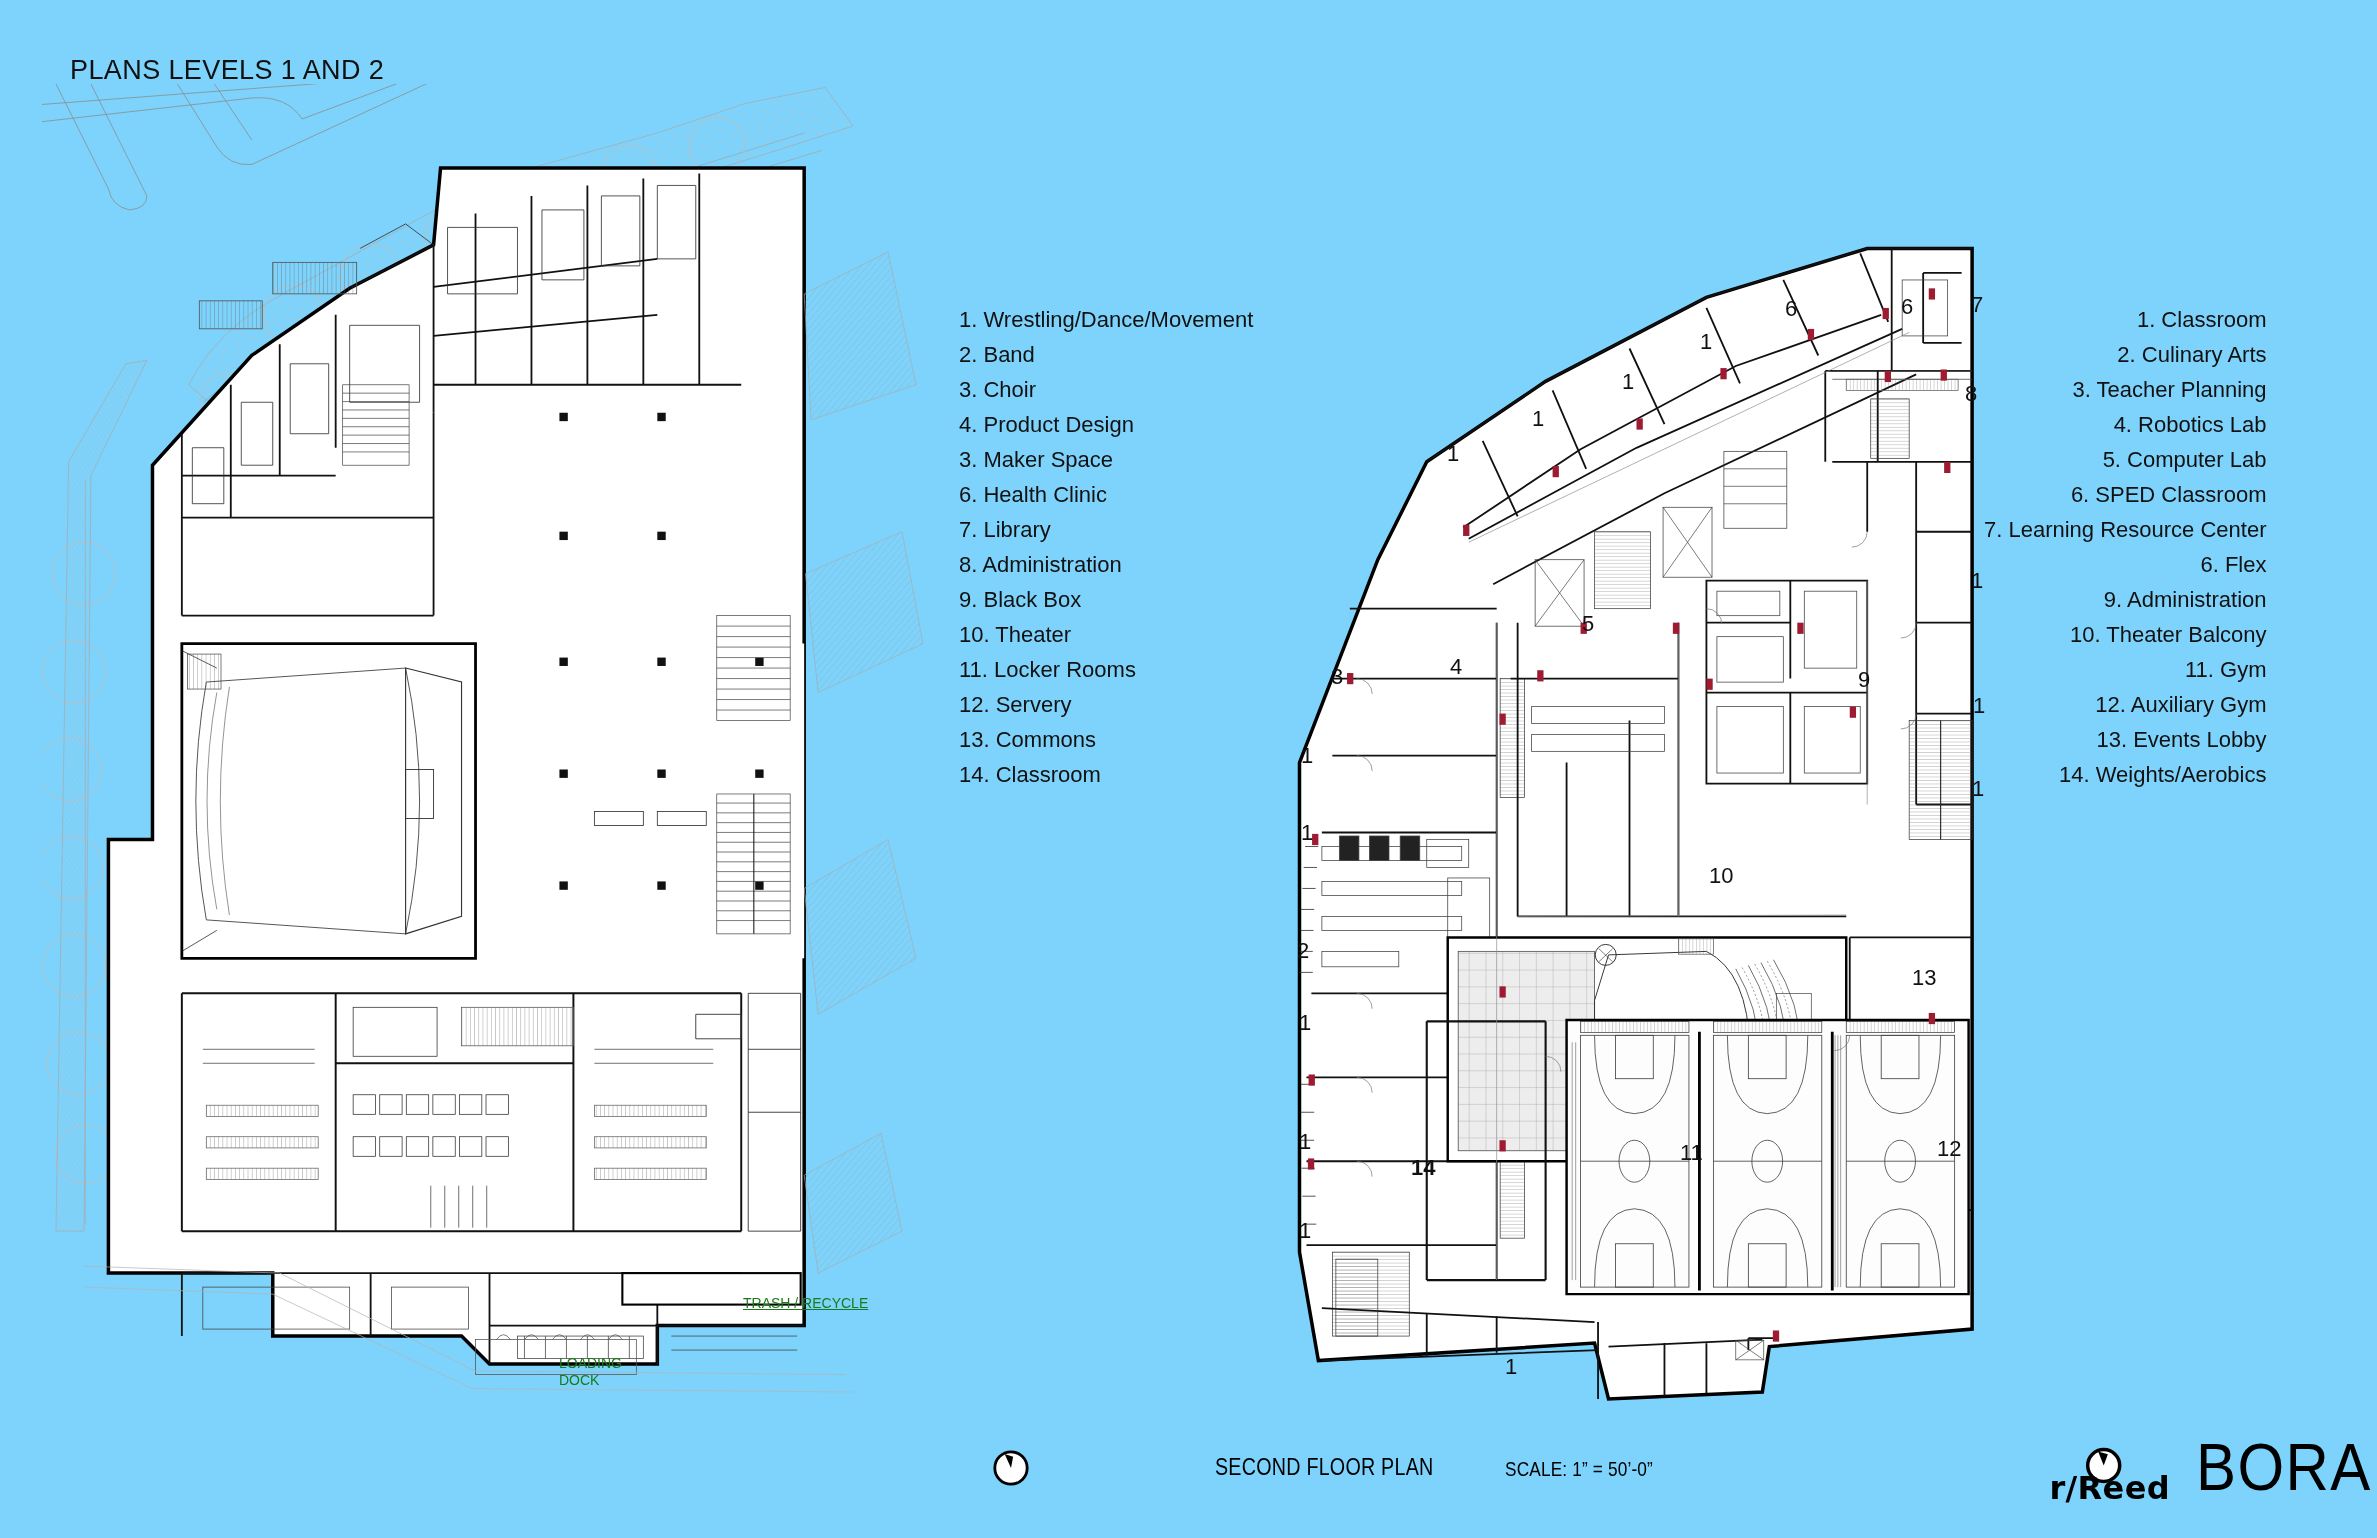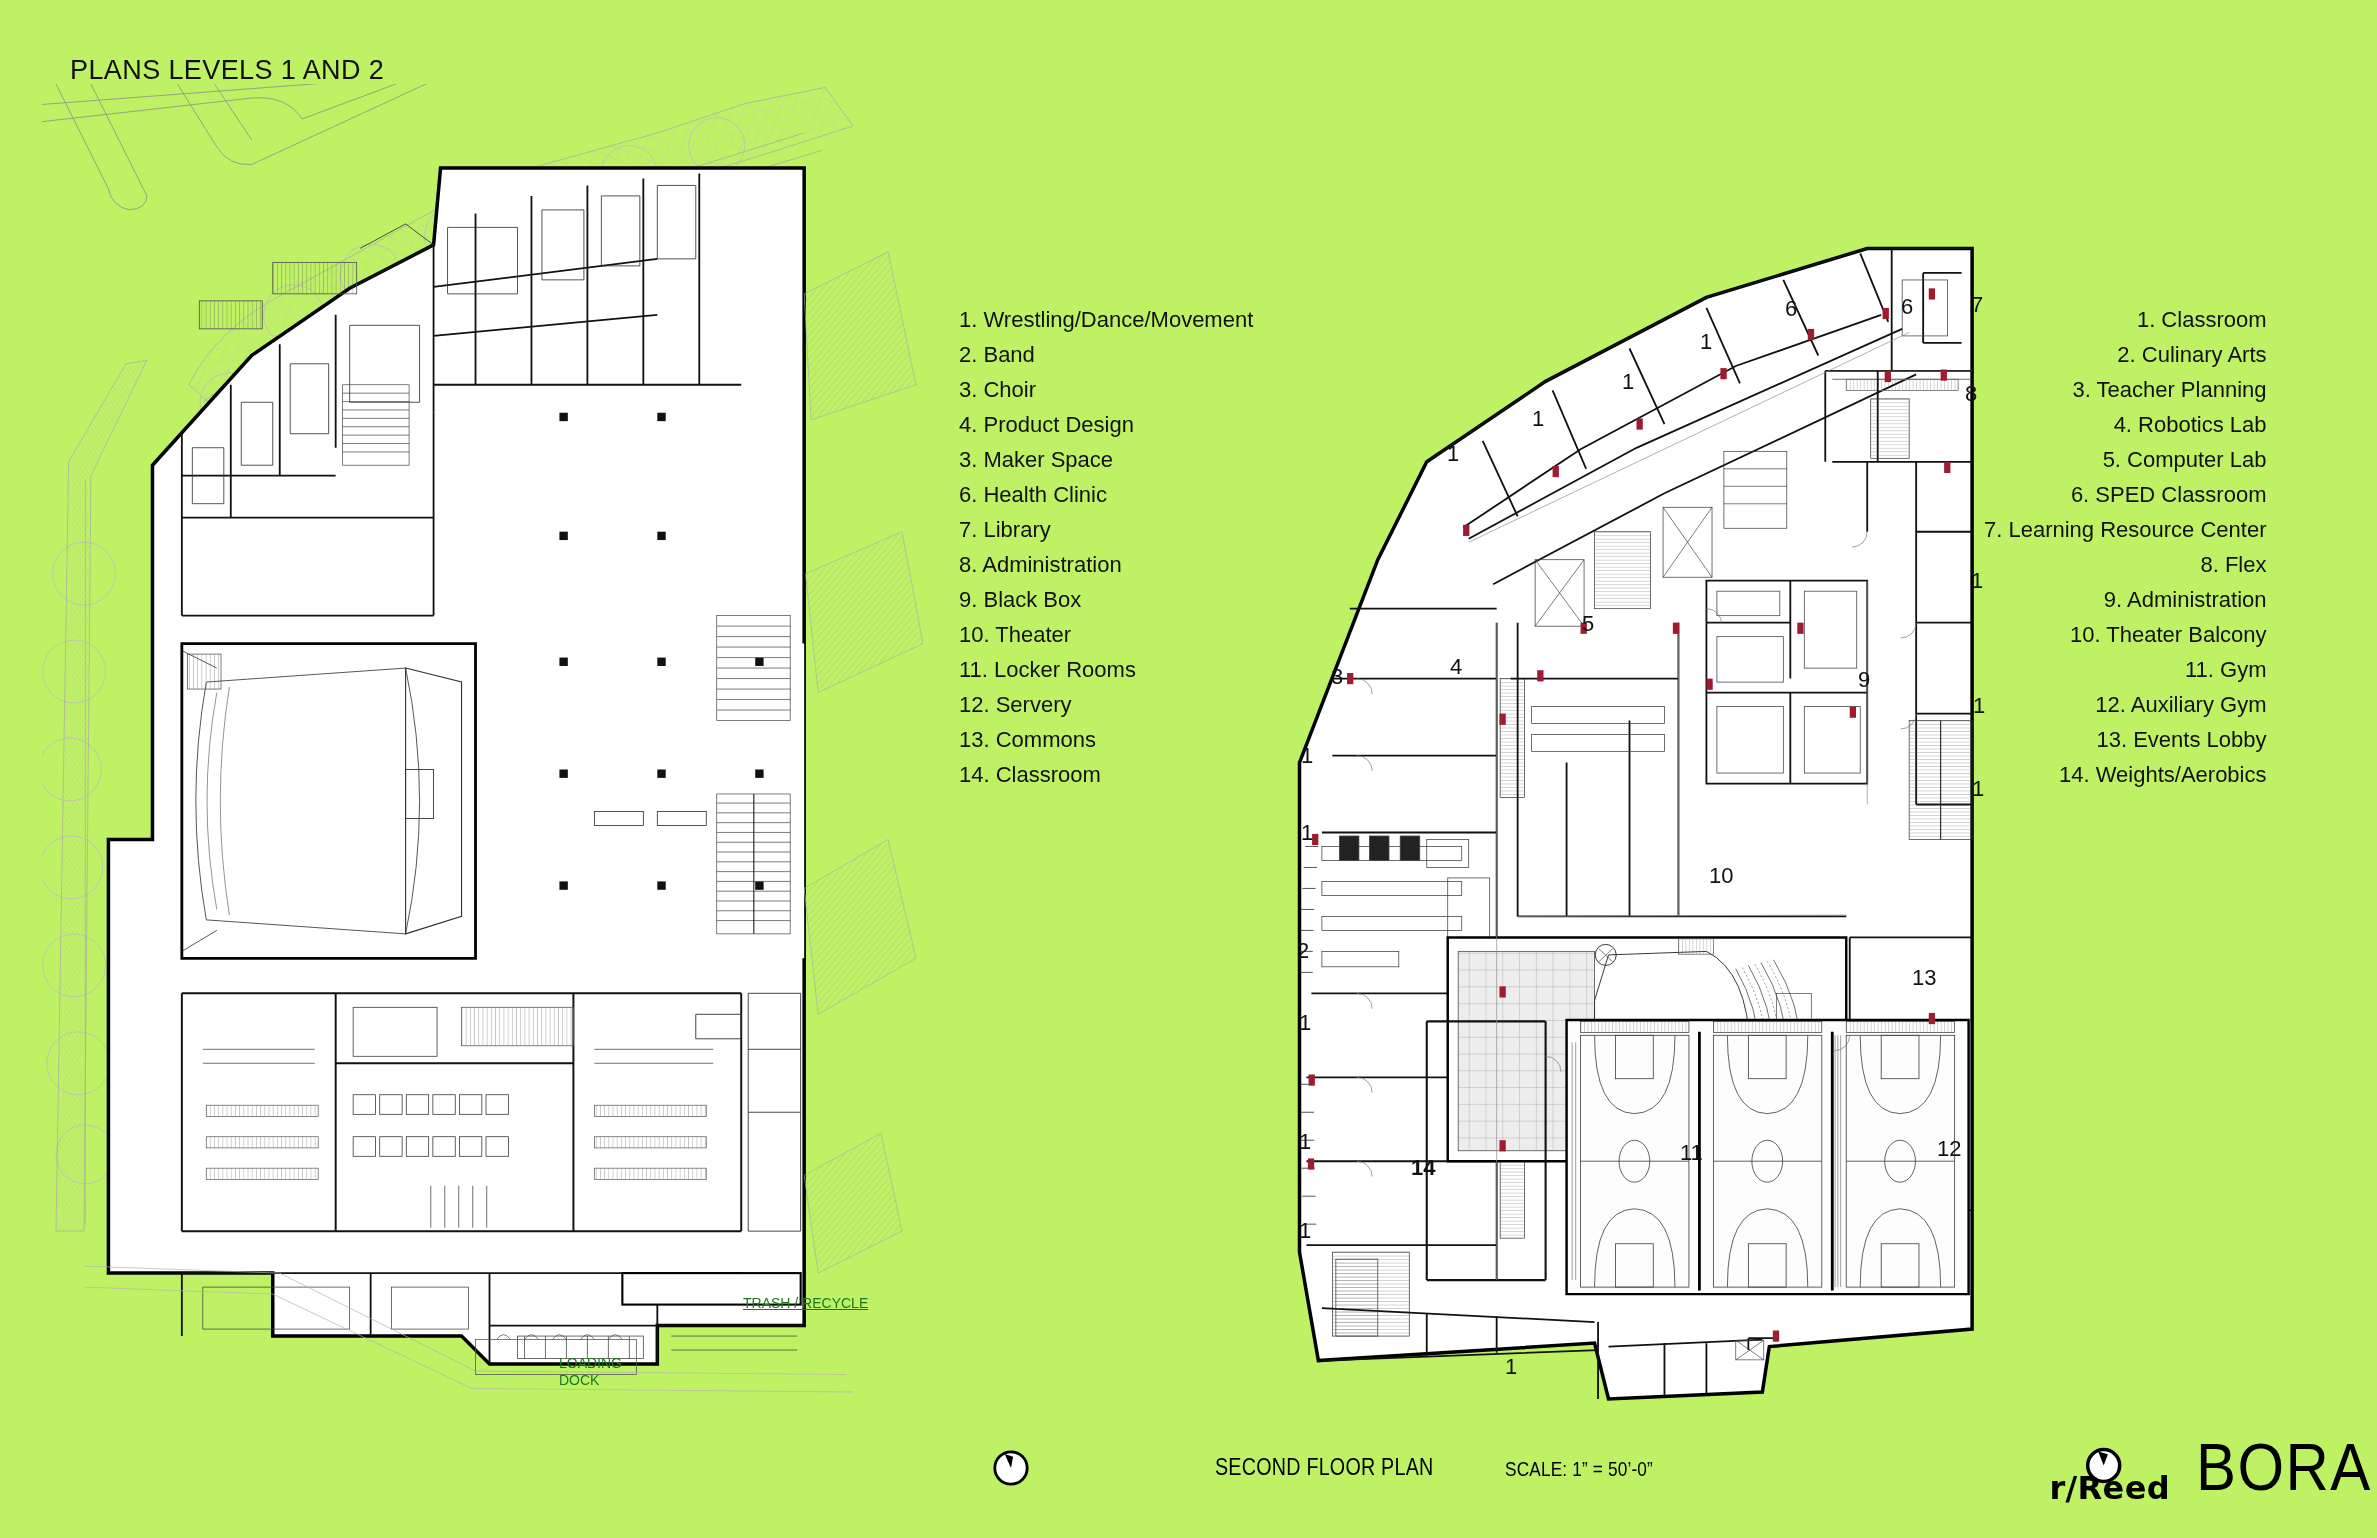--- a/index.html
+++ b/index.html
@@ -1,19 +1,19 @@
 <!DOCTYPE html>
 <html style="font-size:11.2px"><head>
 <meta charset="utf-8">
 <style>
   html,body{margin:0;padding:0;background:#ffffff;}
   body{width:2377px;height:1538px;position:relative;overflow:hidden;
        font-family:"Liberation Sans","DejaVu Sans",sans-serif;color:#000;}
 
-  .board{position:absolute;inset:0;background:#bef264;}
+  .board{position:absolute;inset:0;background:#7dd3fc;}
 
   
   #sheet-title{position:absolute;left:70px;top:55px;font-size:27px;letter-spacing:0.4px;
                color:#111;white-space:nowrap;}
 
   
   .legend{position:absolute;font-size:22px;line-height:35px;color:#111;white-space:nowrap;}
   #legend-level1{left:959px;top:302px;}
   #legend-level2{left:1984px;top:302px;text-align:right;}
   .legend-row{height:35px;}
@@ -612,21 +612,21 @@
   <div class="room-num" style="left:1505px;top:1354px;">1</div>
 
   <div class="legend" id="legend-level2">
     <div class="legend-row">1. Classroom</div>
     <div class="legend-row">2. Culinary Arts</div>
     <div class="legend-row">3. Teacher Planning</div>
     <div class="legend-row">4. Robotics Lab</div>
     <div class="legend-row">5. Computer Lab</div>
     <div class="legend-row">6. SPED Classroom</div>
     <div class="legend-row">7. Learning Resource Center</div>
-    <div class="legend-row">8. Flex</div>
+    <div class="legend-row">6. Flex</div>
     <div class="legend-row">9. Administration</div>
     <div class="legend-row">10. Theater Balcony</div>
     <div class="legend-row">11. Gym</div>
     <div class="legend-row">12. Auxiliary Gym</div>
     <div class="legend-row">13. Events Lobby</div>
     <div class="legend-row">14. Weights/Aerobics</div>
   </div>
 
   <svg id="north-arrow" viewBox="0 0 54 54">
     <circle cx="27" cy="27" r="23" fill="#fff" stroke="#000" stroke-width="4"></circle>

